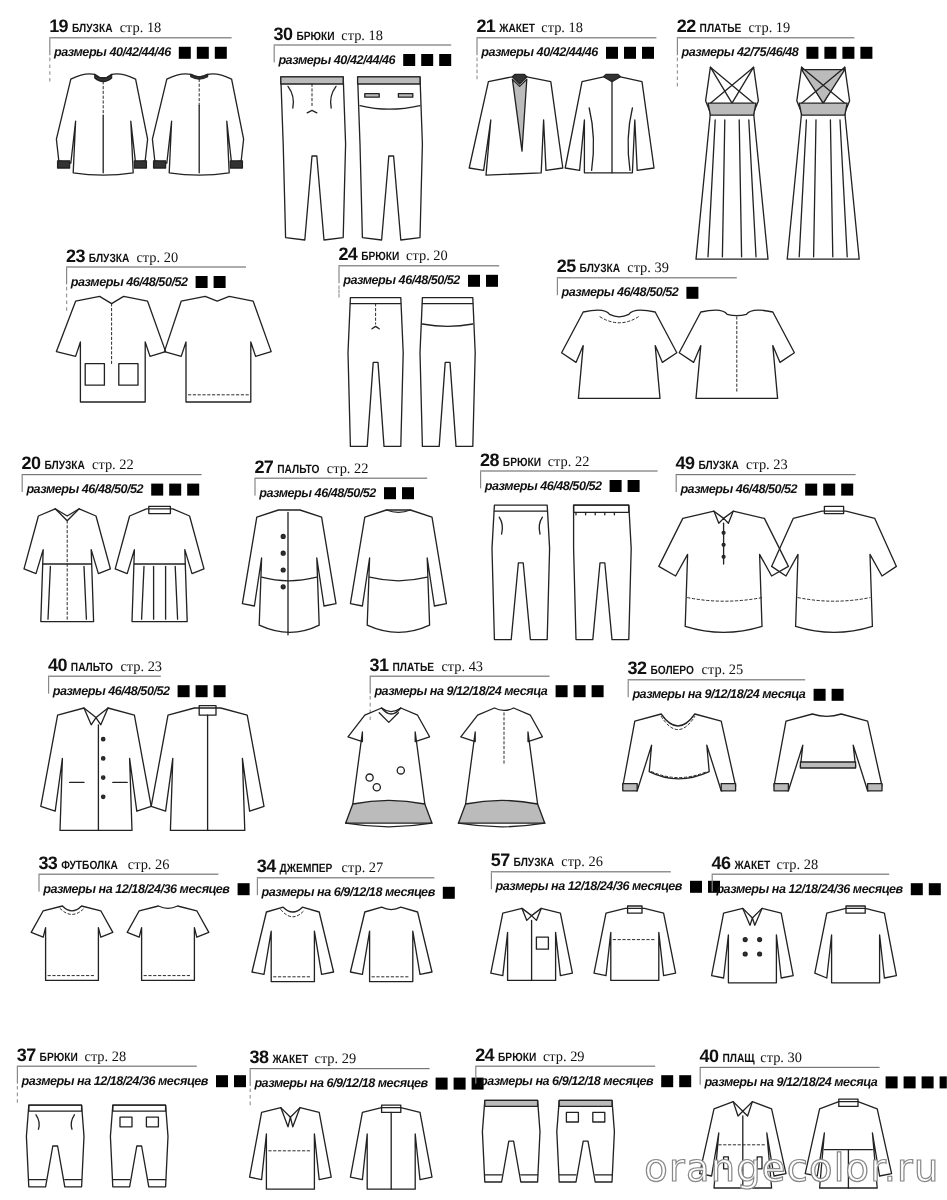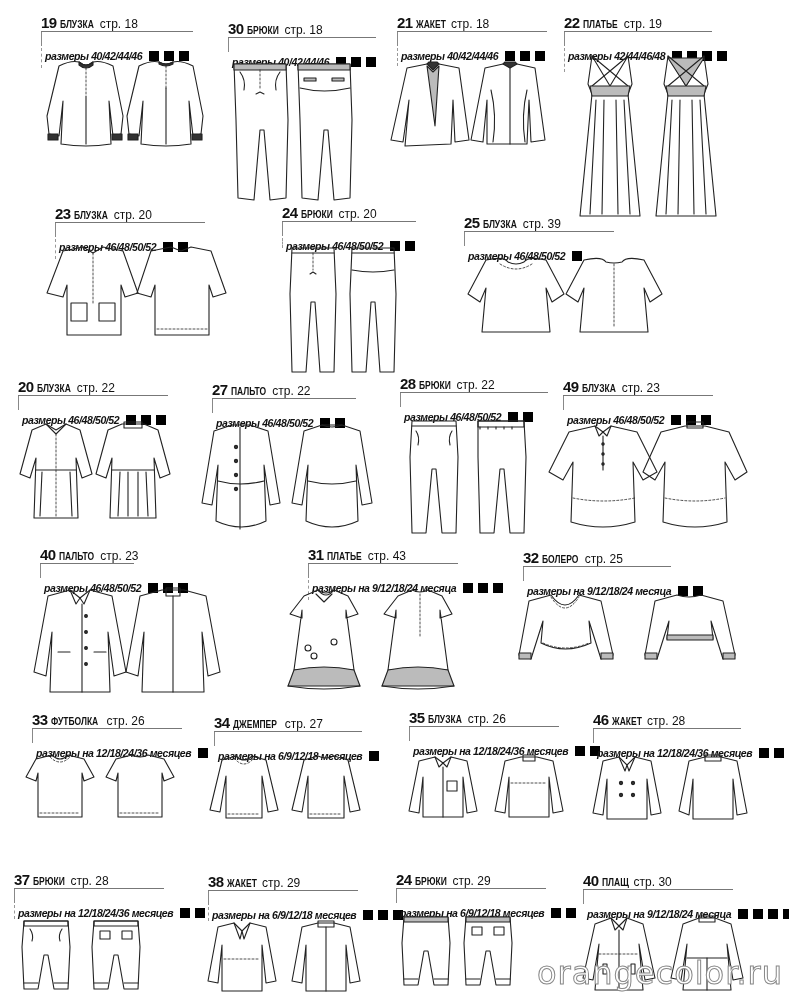--- a/index.html
+++ b/index.html
@@ -2,25 +2,25 @@
 <html><head>
 <meta charset="utf-8">
 <style>
   html,body{margin:0;padding:0;background:#fff;}
   body{width:789px;height:1000px;position:relative;overflow:hidden;font-family:"Liberation Sans",sans-serif;color:#111;}
   .item{position:absolute;}
   .hdr{position:relative;height:34px;}
   .title{position:absolute;left:0;top:0;font-size:13px;line-height:14px;white-space:nowrap;font-family:"Liberation Sans",sans-serif;}
   .title .num{font-weight:bold;font-size:15px;letter-spacing:-0.5px;font-family:"Liberation Sans",sans-serif;}
   .title .name{font-weight:bold;font-size:10px;transform:scaleX(0.85);display:inline-block;transform-origin:left;font-family:"Liberation Sans",sans-serif;}
-  .title .page{font-size:12px;margin-left:-4px;font-family:Liberation Sans, sans-serif;}
+  .title .page{font-size:12px;margin-left:-4px;font-family:Liberation Serif, serif;}
   .rule{position:absolute;left:0;top:15px;height:0;border-top:1.5px solid #777;}
   .vrule{position:absolute;left:0;top:16px;width:0;border-left:1.5px solid #888;height:14px;}
   .vdash{position:absolute;left:0;top:32px;width:0;border-left:1.5px dashed #999;}
-  .sizes{position:absolute;left:4px;top:34px;font-size:10.5px;font-style:italic;font-weight:bold;white-space:nowrap;display:flex;align-items:center;gap:5px;font-family:"Liberation Sans",sans-serif;letter-spacing:-0.4px;}
+  .sizes{position:absolute;left:4px;top:22px;font-size:10.5px;font-style:italic;font-weight:bold;white-space:nowrap;display:flex;align-items:center;gap:5px;font-family:"Liberation Sans",sans-serif;letter-spacing:-0.4px;}
   .sq{display:inline-block;width:10px;height:10px;background:#000;}
   .sqs{display:inline-flex;gap:5px;margin-left:2px;}
   svg.sketch{position:absolute;overflow:visible;}
   svg.sketch *{fill:none;stroke:#222;stroke-width:1.1;stroke-linejoin:round;stroke-linecap:round;}
   svg.sketch .dash{stroke-dasharray:2 2;stroke-width:0.8;}
   svg.sketch .dark{fill:#333;}
   svg.sketch .gray{fill:#bbb;}
   .watermark{position:absolute;right:6px;bottom:8px;font-size:32px;color:#fff;-webkit-text-stroke:1px #888;letter-spacing:1px;font-family:"DejaVu Sans",sans-serif;}
 </style>
 </head>
@@ -112,21 +112,21 @@
       <path d="M140 30 Q134 55 138 82"></path>
   </svg>
 </div>
 
 <div class="item" style="left:564px;top:16px;">
   <div class="hdr">
     <div class="title"><span class="num">22</span> <span class="name">ПЛАТЬЕ</span> <span class="page">стр. 19</span></div>
     <div class="rule" style="width:148px"></div>
       <div class="vrule"></div>
     <div class="sizes">
-        <span>размеры 42/44/46/48</span>
+        <span>размеры 42/75/46/48</span>
         <span class="sqs">
           <span class="sq"></span>
           <span class="sq"></span>
           <span class="sq"></span>
           <span class="sq"></span>
         </span>
       </div>
   </div>
   <div class="vdash" style="height:24px"></div>
   <svg class="sketch" style="left:6px;top:40px" width="200" height="175" viewBox="0 0 200 175">
@@ -451,21 +451,21 @@
     <path d="M22 6 L36 2 Q44 10 52 2 L66 6 L78 56 L68 58 L62 22 L62 64 L26 64 L26 22 L20 58 L10 56 Z"></path>
       <path class="dash" d="M34 4 Q44 16 54 4"></path>
       <path class="dash" d="M28 60 L60 60"></path>
     <path d="M104 6 L118 2 Q126 6 134 2 L148 6 L160 56 L150 58 L144 22 L144 64 L108 64 L108 22 L102 58 L92 56 Z"></path>
       <path class="dash" d="M110 60 L142 60"></path>
   </svg>
 </div>
 
 <div class="item" style="left:409px;top:711px;">
   <div class="hdr">
-    <div class="title"><span class="num">35</span> <span class="name">БЛУЗКА</span> <span class="page">стр. 26</span></div>
+    <div class="title"><span class="num">57</span> <span class="name">БЛУЗКА</span> <span class="page">стр. 26</span></div>
     <div class="rule" style="width:150px"></div>
       <div class="vrule"></div>
     <div class="sizes">
         <span>размеры на 12/18/24/36 месяцев</span>
         <span class="sqs">
           <span class="sq"></span>
           <span class="sq"></span>
         </span>
       </div>
   </div>

